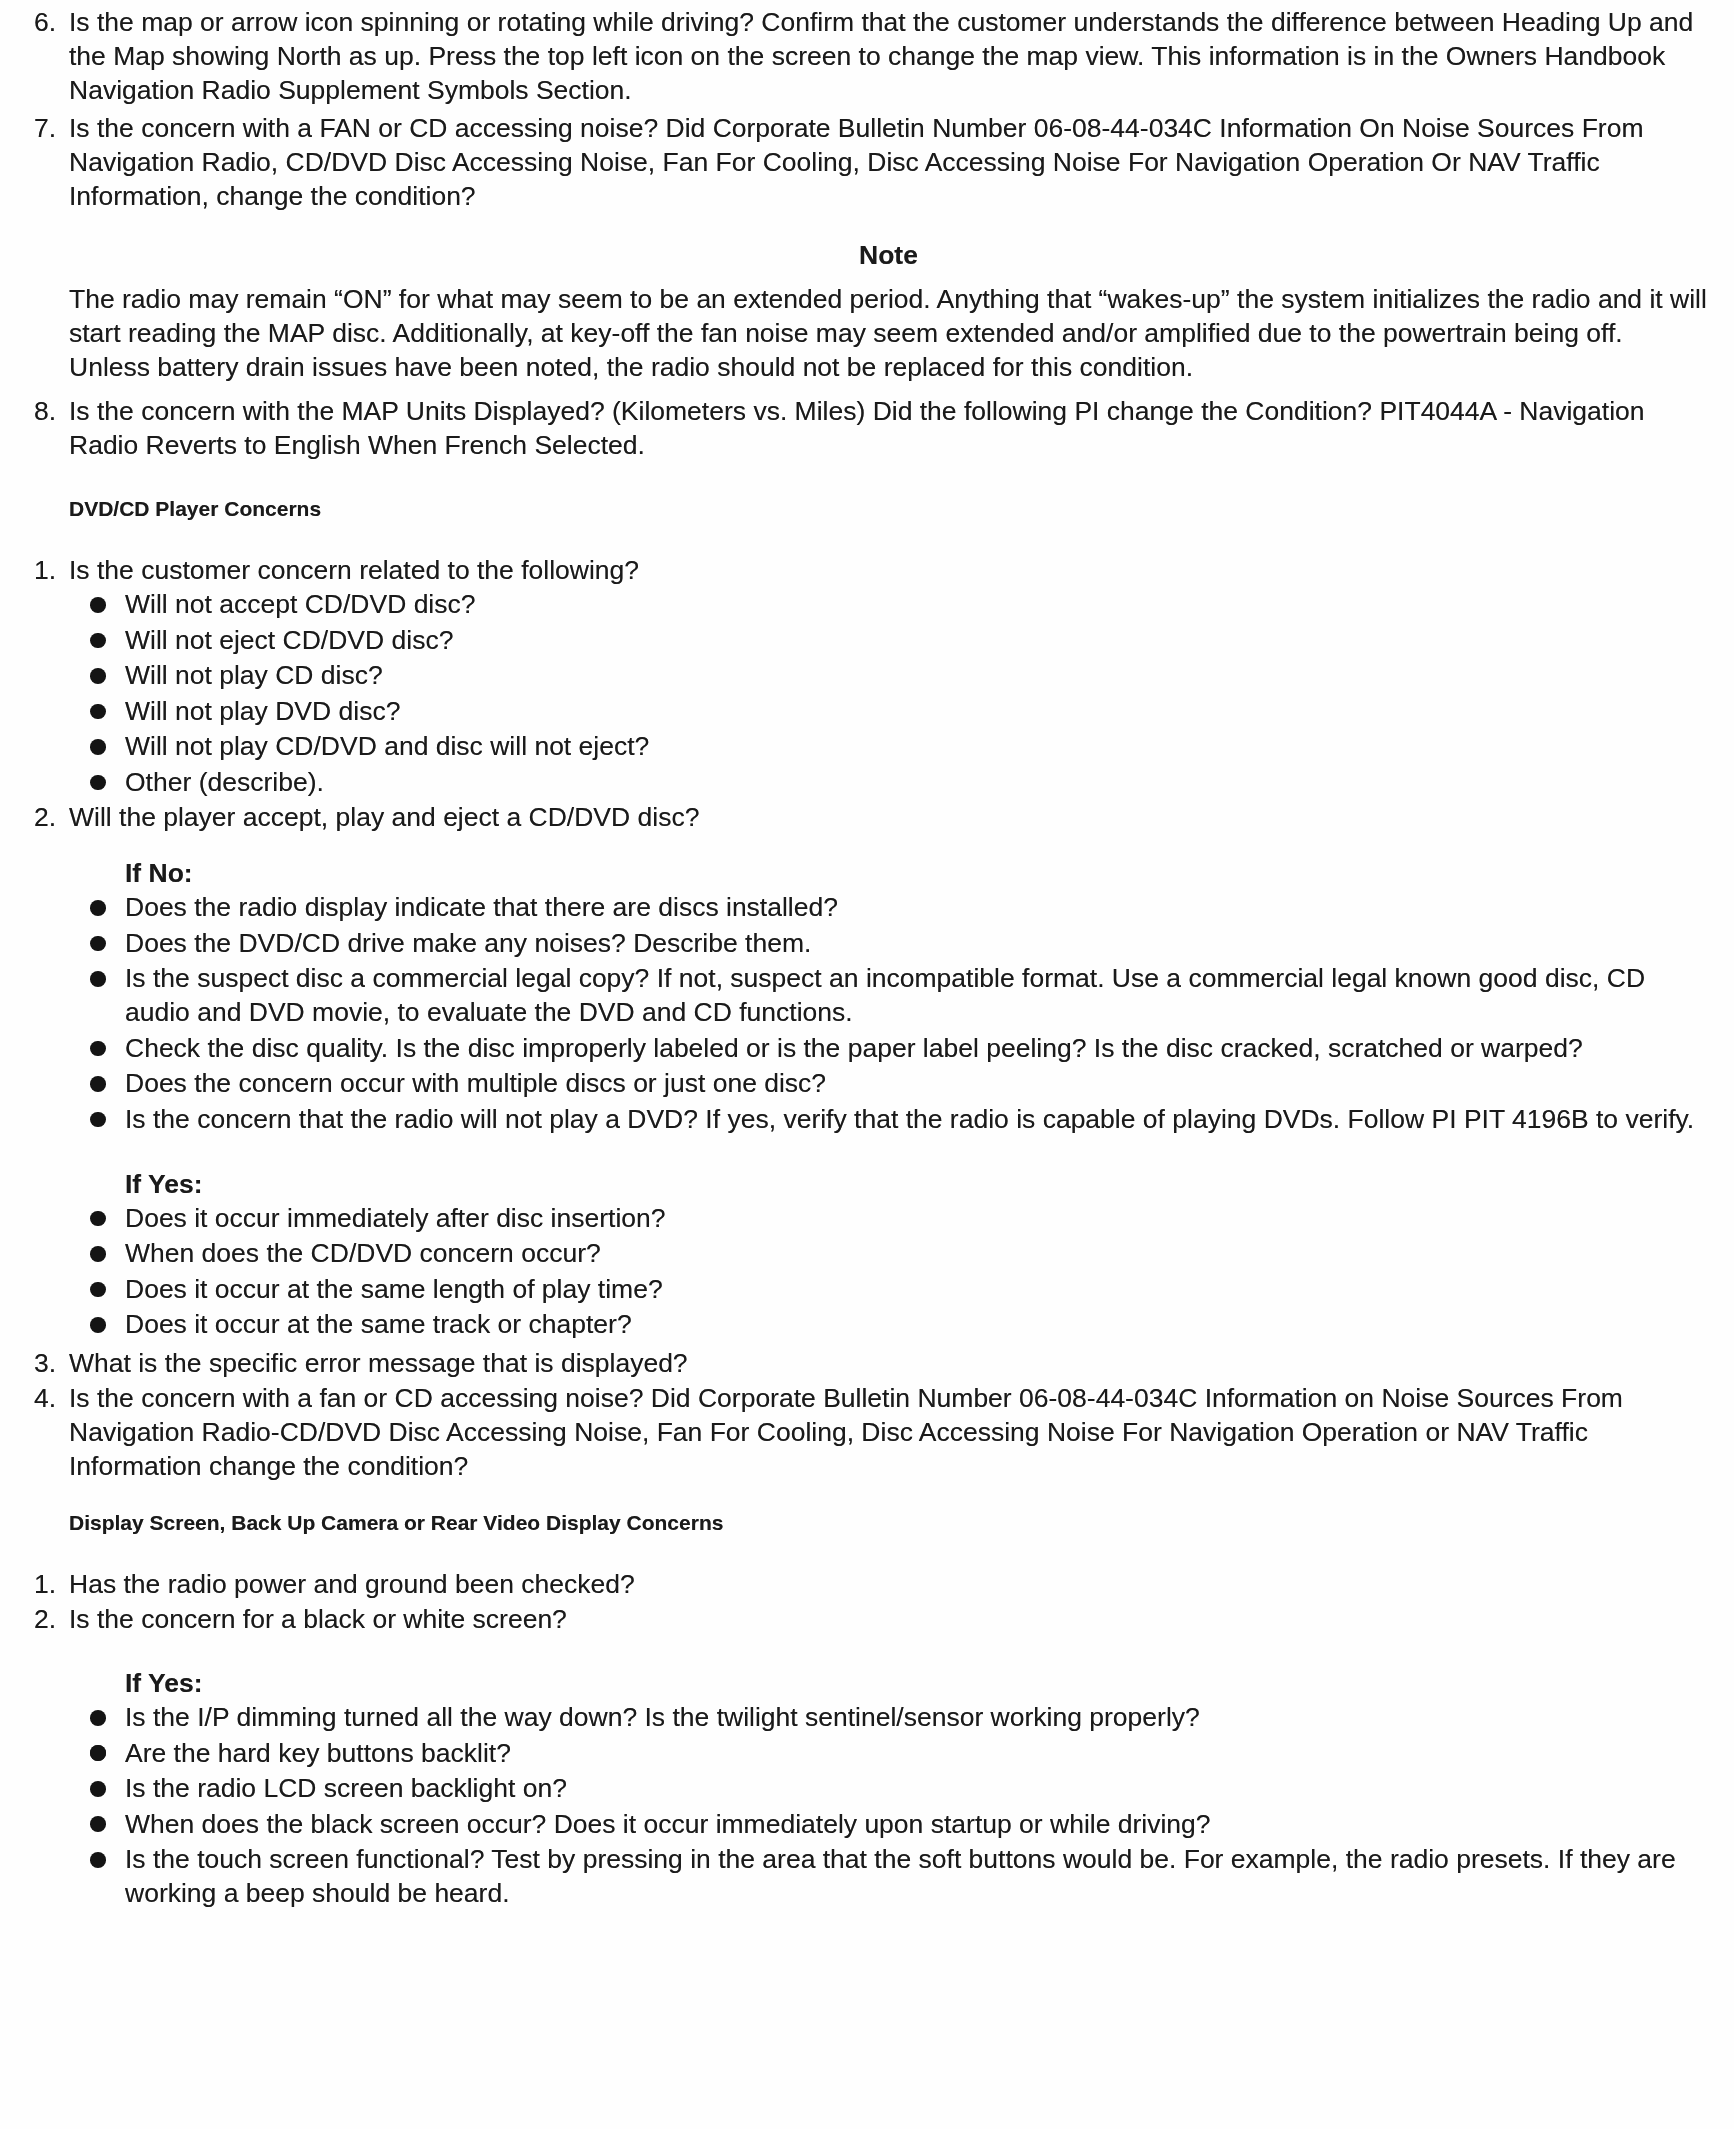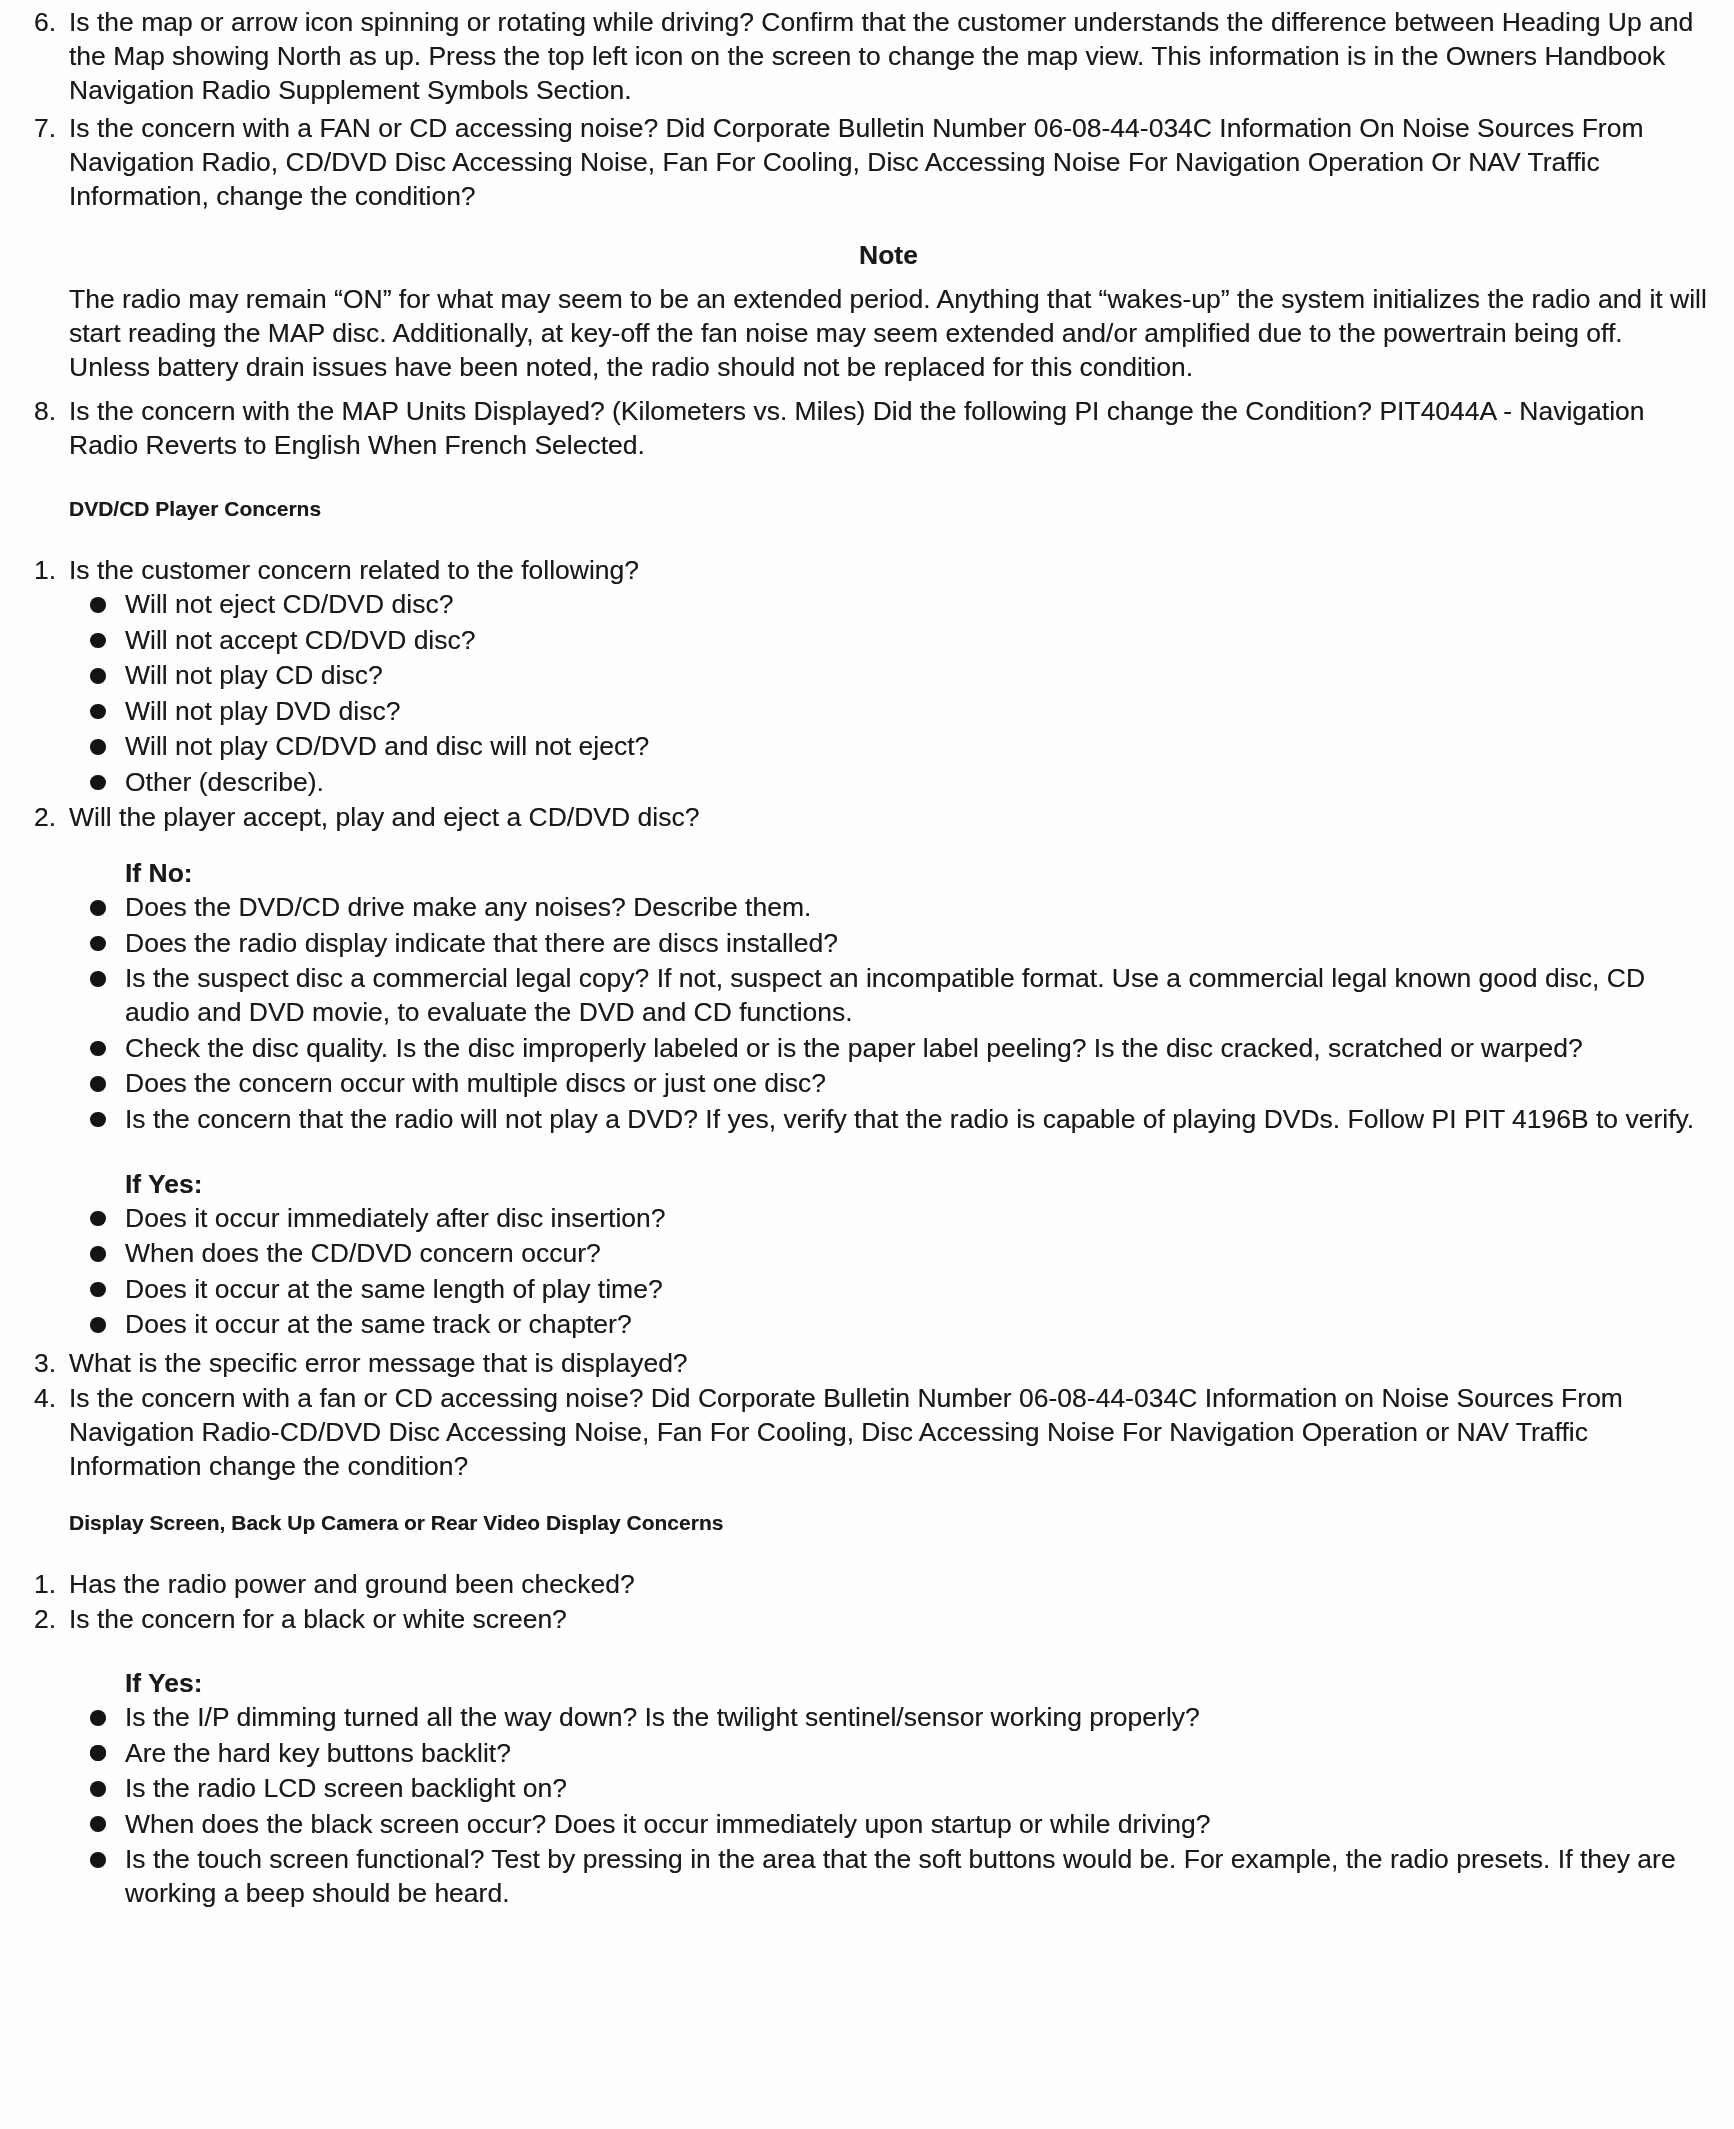--- a/index.html
+++ b/index.html
@@ -113,38 +113,38 @@
   </div>
 
   <h2 class="heading mt-head">DVD/CD Player Concerns</h2>
 
   <div class="qitem mt-q">
     <span class="num">1.</span>
     <span class="txt">Is the customer concern related to the following?</span>
   </div>
 
   <ul class="blist mt-opts">
+    <li><span class="dot"></span><span>Will not accept CD/DVD disc?</span></li>
     <li><span class="dot"></span><span>Will not eject CD/DVD disc?</span></li>
-    <li><span class="dot"></span><span>Will not accept CD/DVD disc?</span></li>
     <li><span class="dot"></span><span>Will not play CD disc?</span></li>
     <li><span class="dot"></span><span>Will not play DVD disc?</span></li>
     <li><span class="dot"></span><span>Will not play CD/DVD and disc will not eject?</span></li>
     <li><span class="dot"></span><span>Other (describe).</span></li>
   </ul>
 
   <div class="qitem mt-tiny">
     <span class="num">2.</span>
     <span class="txt">Will the player accept, play and eject a CD/DVD disc?</span>
   </div>
 
   <div class="sublabel mt-ifno">If No:</div>
 
   <ul class="blist mt-bul">
+    <li><span class="dot"></span><span>Does the radio display indicate that there are discs installed?</span></li>
     <li><span class="dot"></span><span>Does the DVD/CD drive make any noises? Describe them.</span></li>
-    <li><span class="dot"></span><span>Does the radio display indicate that there are discs installed?</span></li>
     <li><span class="dot"></span><span>Is the suspect disc a commercial legal copy? If not, suspect an incompatible format. Use a commercial legal known good disc, CD audio and DVD movie, to evaluate the DVD and CD functions.</span></li>
     <li><span class="dot"></span><span>Check the disc quality. Is the disc improperly labeled or is the paper label peeling? Is the disc cracked, scratched or warped?</span></li>
     <li><span class="dot"></span><span>Does the concern occur with multiple discs or just one disc?</span></li>
     <li><span class="dot"></span><span>Is the concern that the radio will not play a DVD? If yes, verify that the radio is capable of playing DVDs. Follow PI PIT 4196B to verify.</span></li>
   </ul>
 
   <div class="sublabel mt-ifyes">If Yes:</div>
 
   <ul class="blist mt-bul2">
     <li><span class="dot"></span><span>Does it occur immediately after disc insertion?</span></li>

